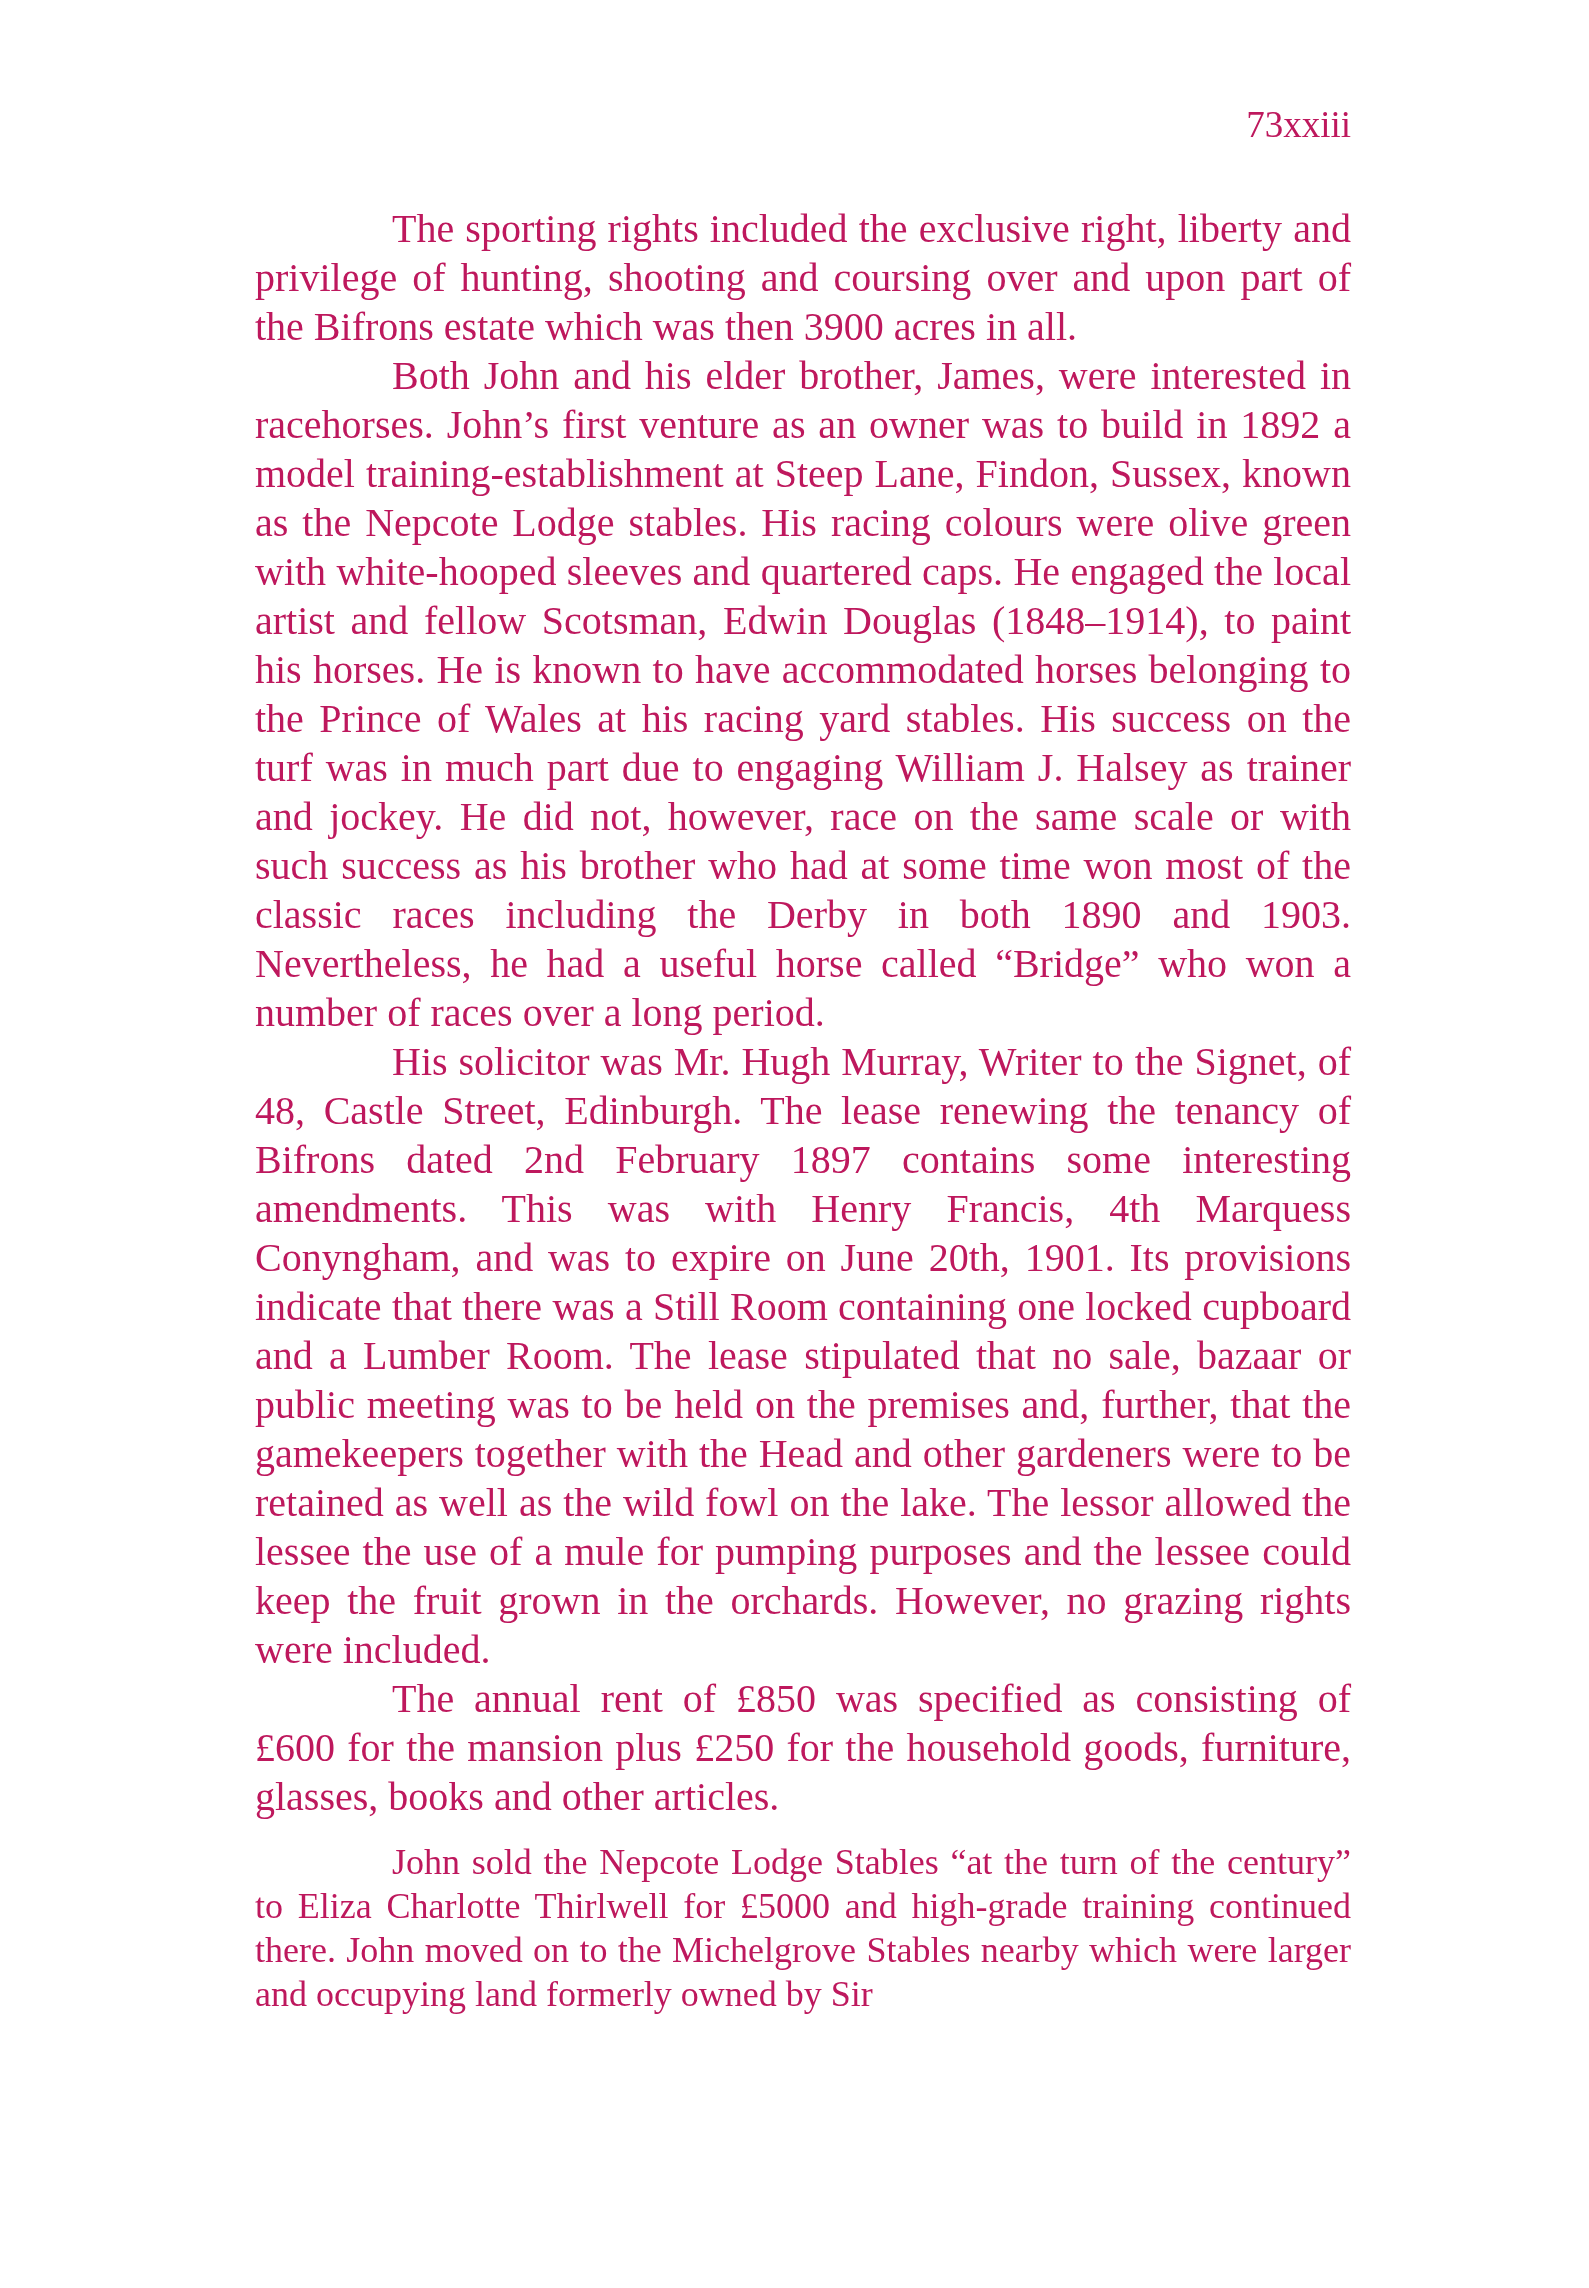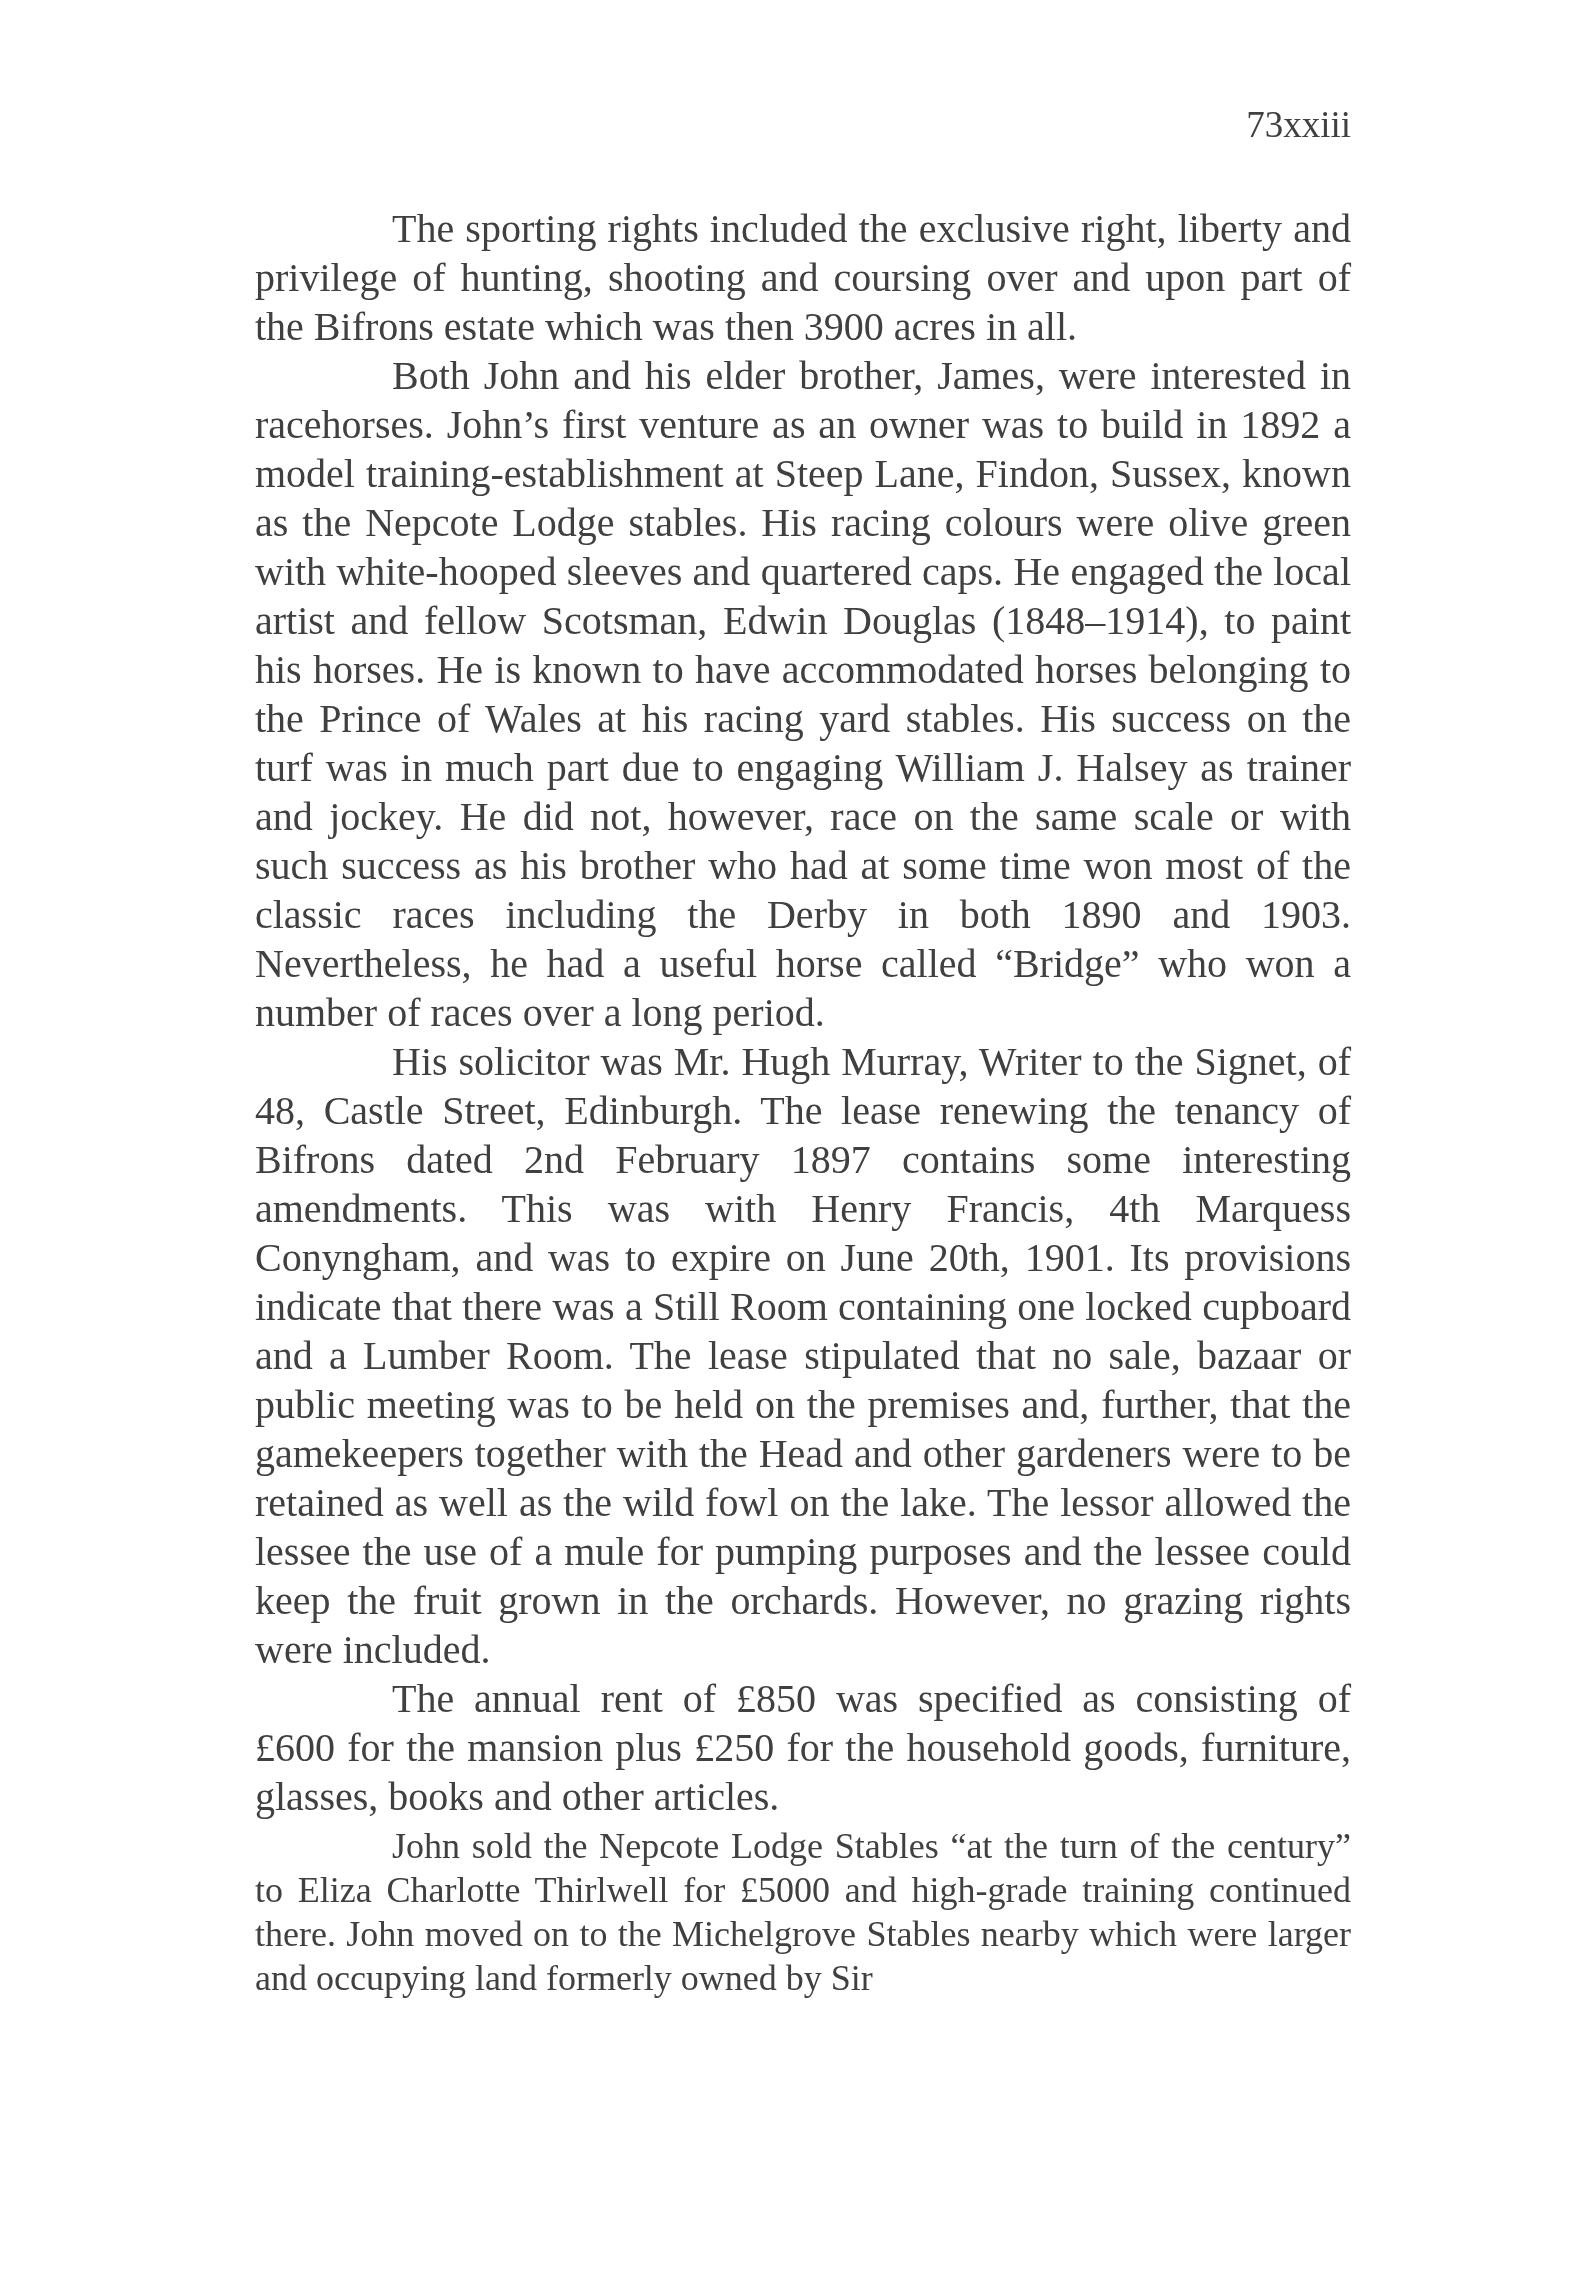--- a/index.html
+++ b/index.html
@@ -1,22 +1,22 @@
 <!DOCTYPE html>
 <html style="font-size:14.8px"><head>
   <meta charset="utf-8">
   <style>
     html, body { margin: 0; padding: 0; background: #ffffff; }
     body { width: 1589px; height: 2289px; position: relative; overflow: hidden; }
-    .page { position: absolute; left: 0; top: 0; width: 1589px; height: 2289px; background: #fff; color: #404040; font-family: "Liberation Serif", "DejaVu Serif", serif; }
+    .page { position: absolute; left: 0; top: 0; width: 1589px; height: 2289px; background: #fff; color: #be185d; font-family: "Liberation Serif", "DejaVu Serif", serif; }
     .page-number { position: absolute; top: 103px; right: 238px; font-size: 37px; line-height: 44px; letter-spacing: 0px; }
     .pn-wrap { position: relative; display: inline-block; }
     .body-text { position: absolute; left: 255px; top: 204px; width: 1096px; }
     .para { margin: 0; font-size: 40px; line-height: 49px; text-align: justify; text-indent: 137px; }
-    .para.small { font-size: 36px; line-height: 44px; margin-top: 3px; }
+    .para.small { font-size: 36px; line-height: 44px; margin-top: 19px; }
   </style>
 </head>
 <body>
 
 <div class="page">
   <div class="page-number">
     <span class="pn-wrap">
       <span>73xxiii</span>
     </span>
   </div>

